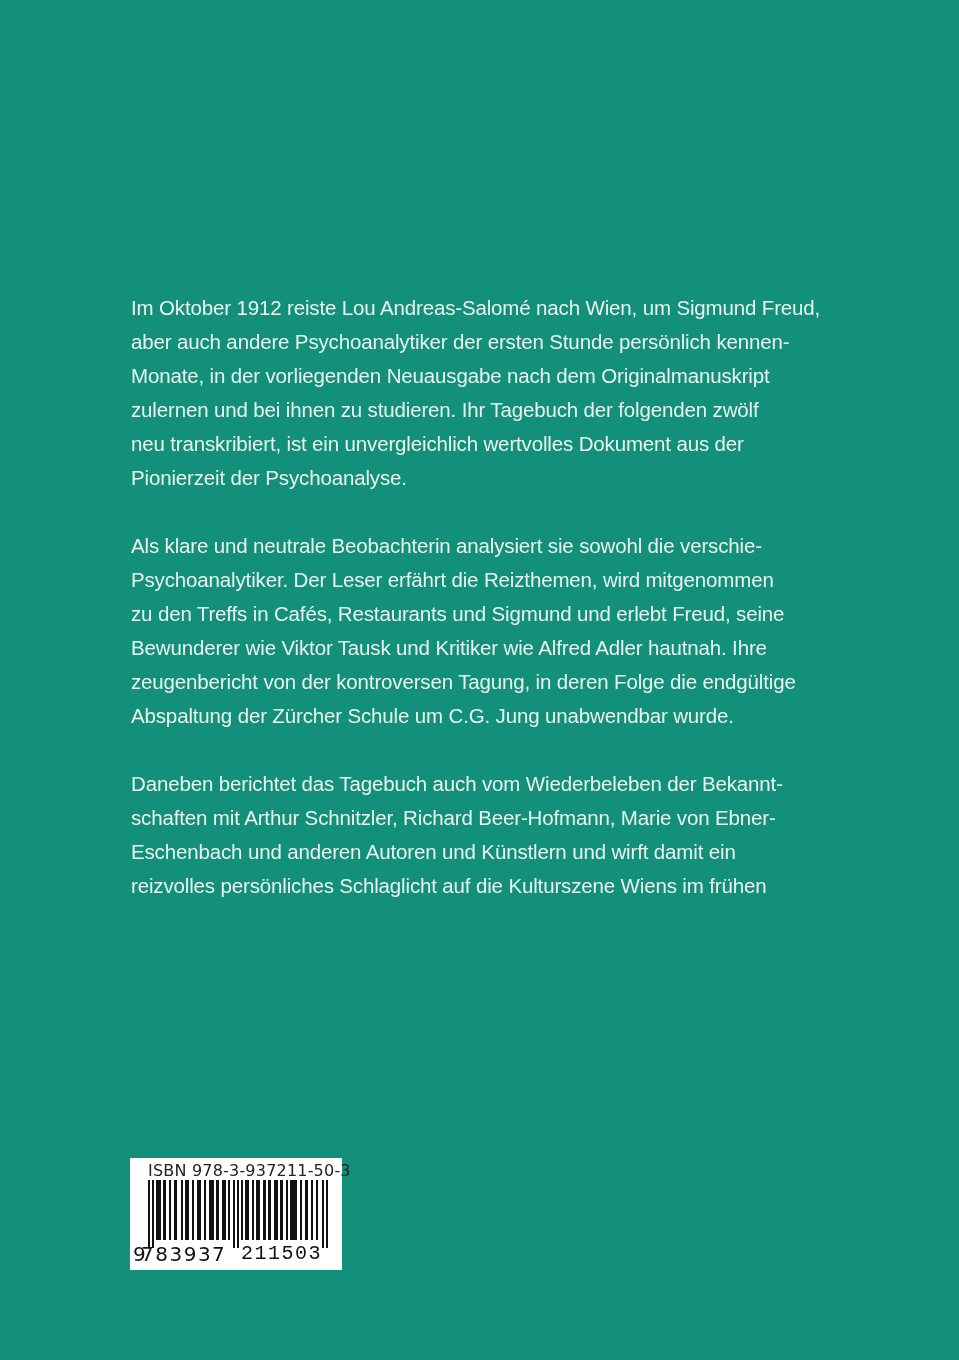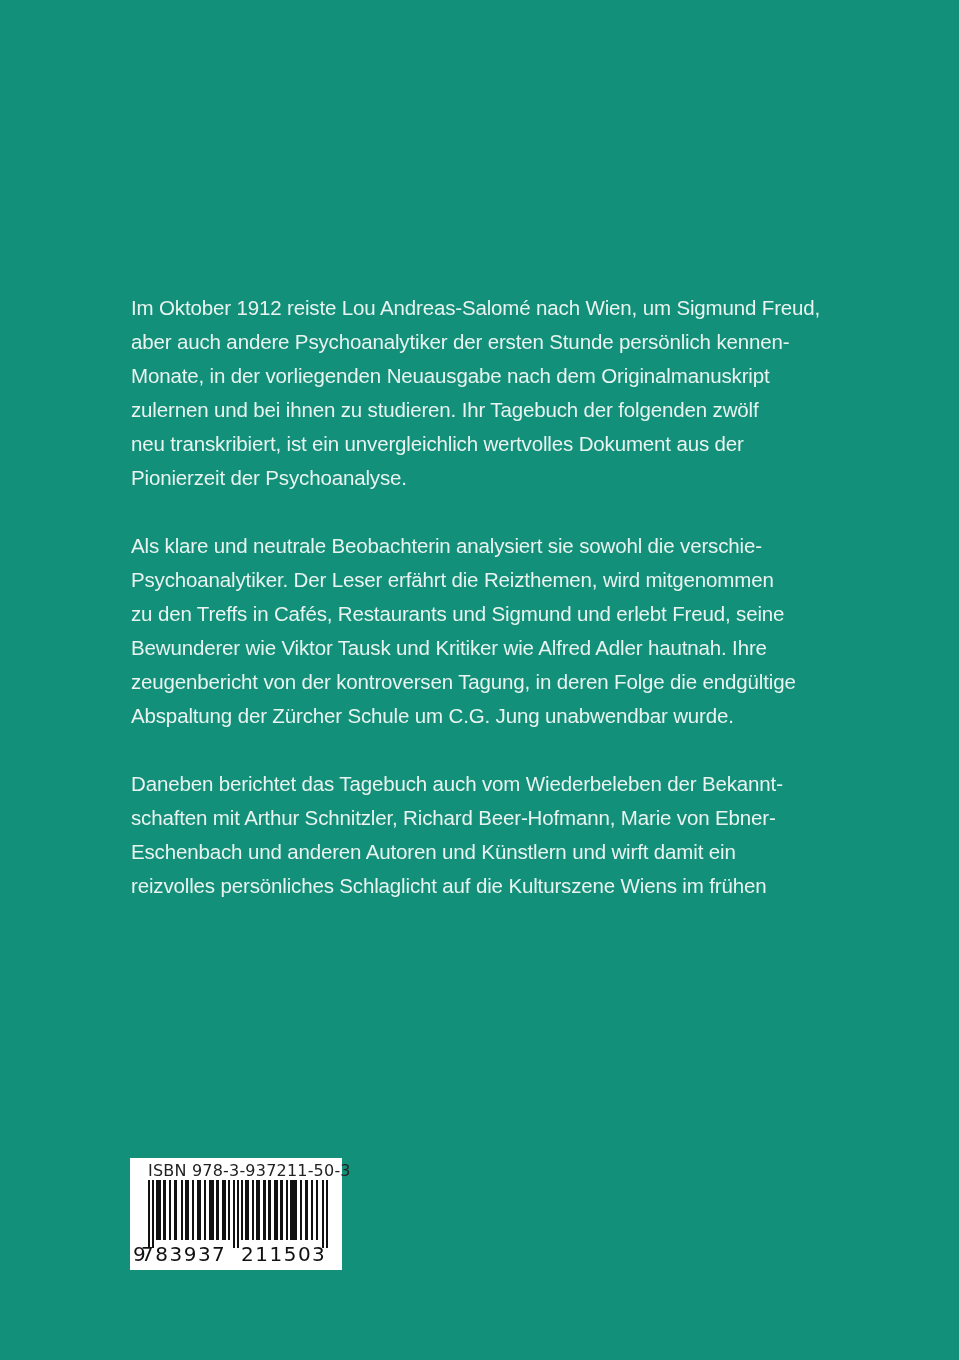--- a/index.html
+++ b/index.html
@@ -63,21 +63,21 @@
       left: 3px;
       top: 84px;
       width: 206px;
       font-family: "DejaVu Sans", sans-serif;
       font-size: 20px;
       color: #111;
       white-space: nowrap;
     }
     .digits .first { position: absolute; left: 0; top: 0; }
     .digits .left6 { position: absolute; left: 8px; top: 0; letter-spacing: 1.5px; }
-    .digits .right6 { position: absolute; left: 108px; top: 0; letter-spacing: 1.5px; }
+    .digits .right6 { position: absolute; left: 108px; top: 0; letter-spacing: 1.5px; font-family: Liberation Mono, monospace; }
   </style>
 </head>
 <body>
 
 <div class="blurb">
   <p class="para">
     <span class="line">Im Oktober 1912 reiste Lou Andreas-Salomé nach Wien, um Sigmund Freud,</span>
     <span class="line">aber auch andere Psychoanalytiker der ersten Stunde persönlich kennen-</span>
     <span class="line">Monate, in der vorliegenden Neuausgabe nach dem Originalmanuskript</span>
     <span class="line">zulernen und bei ihnen zu studieren. Ihr Tagebuch der folgenden zwölf</span>

